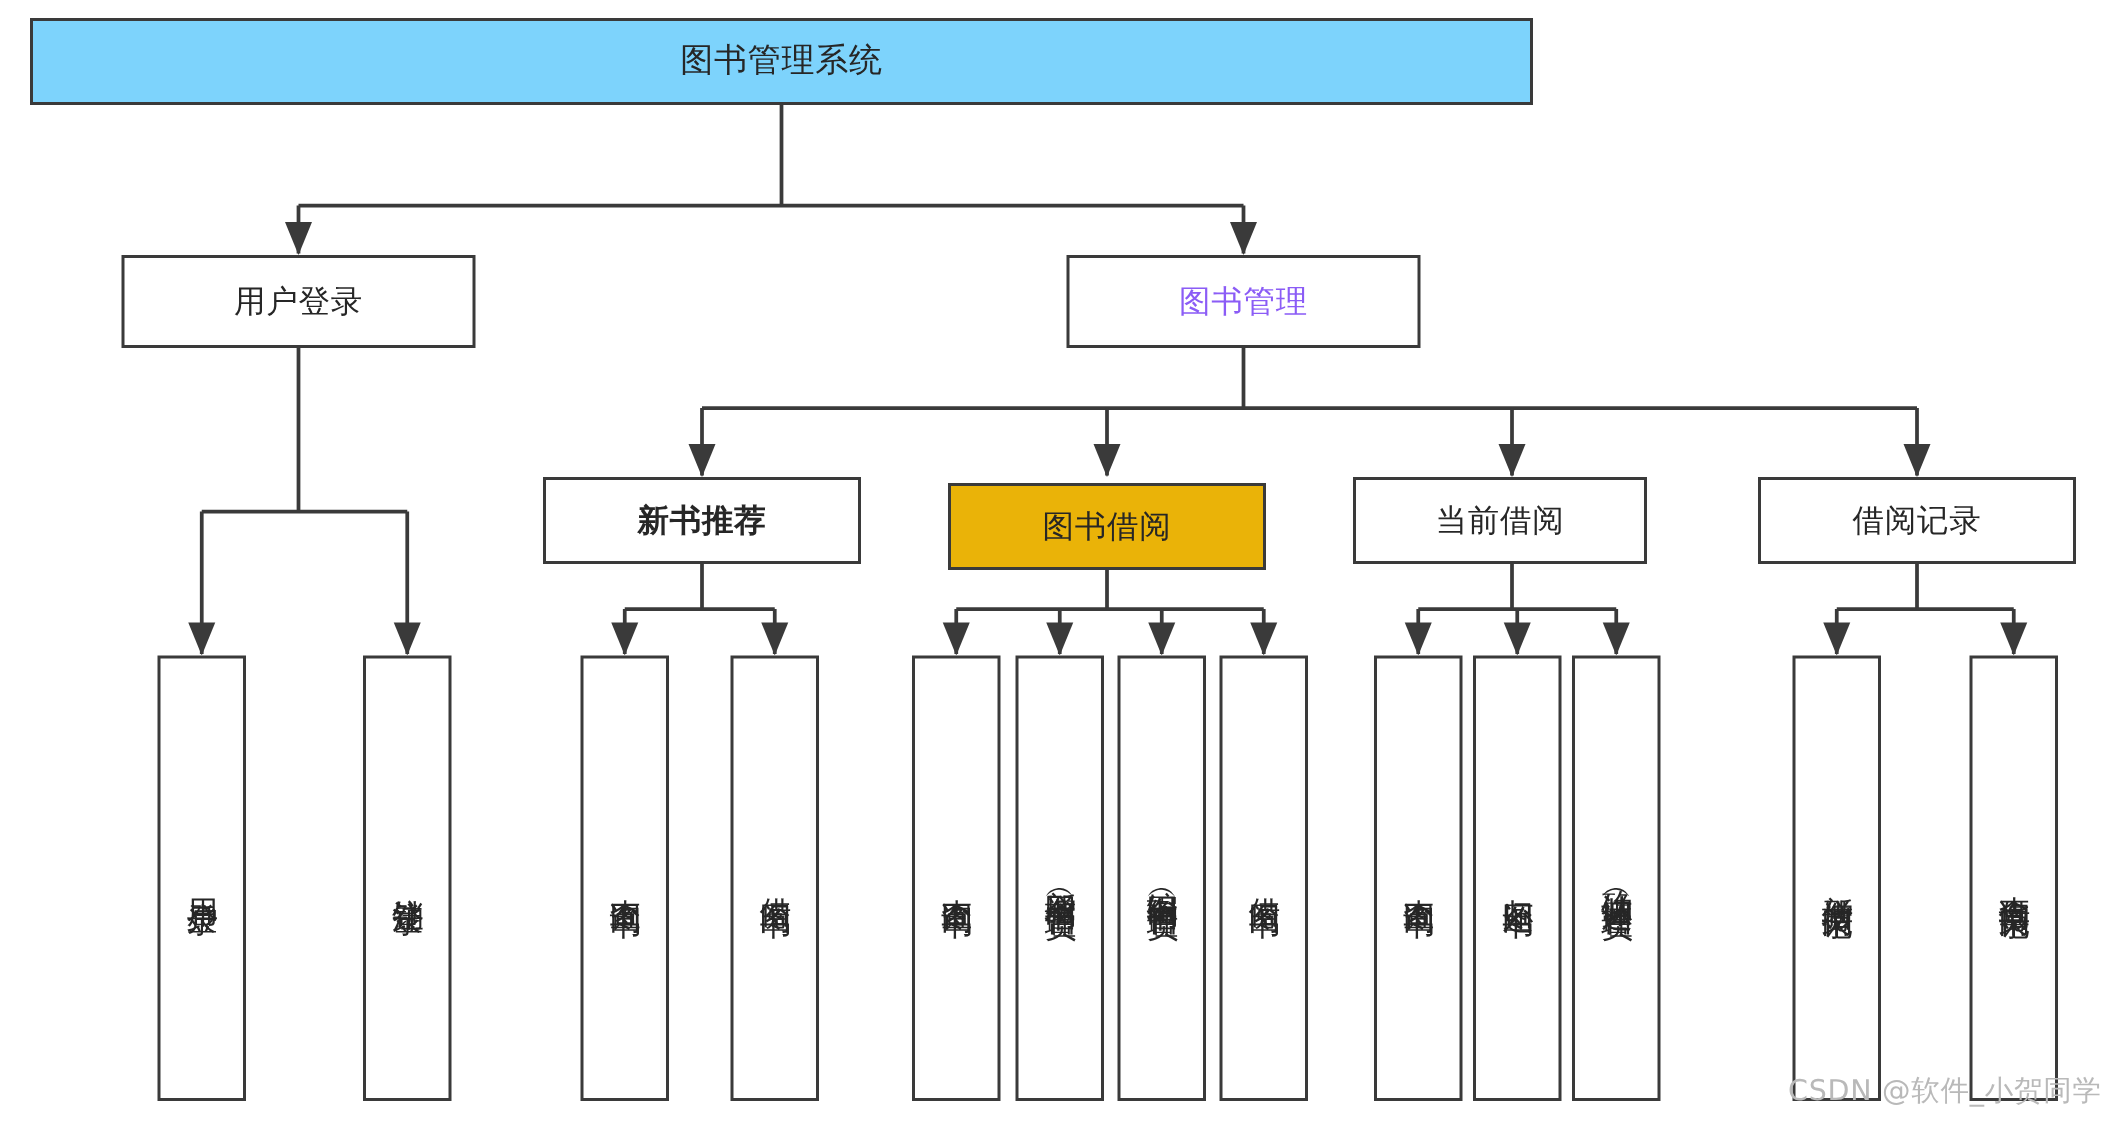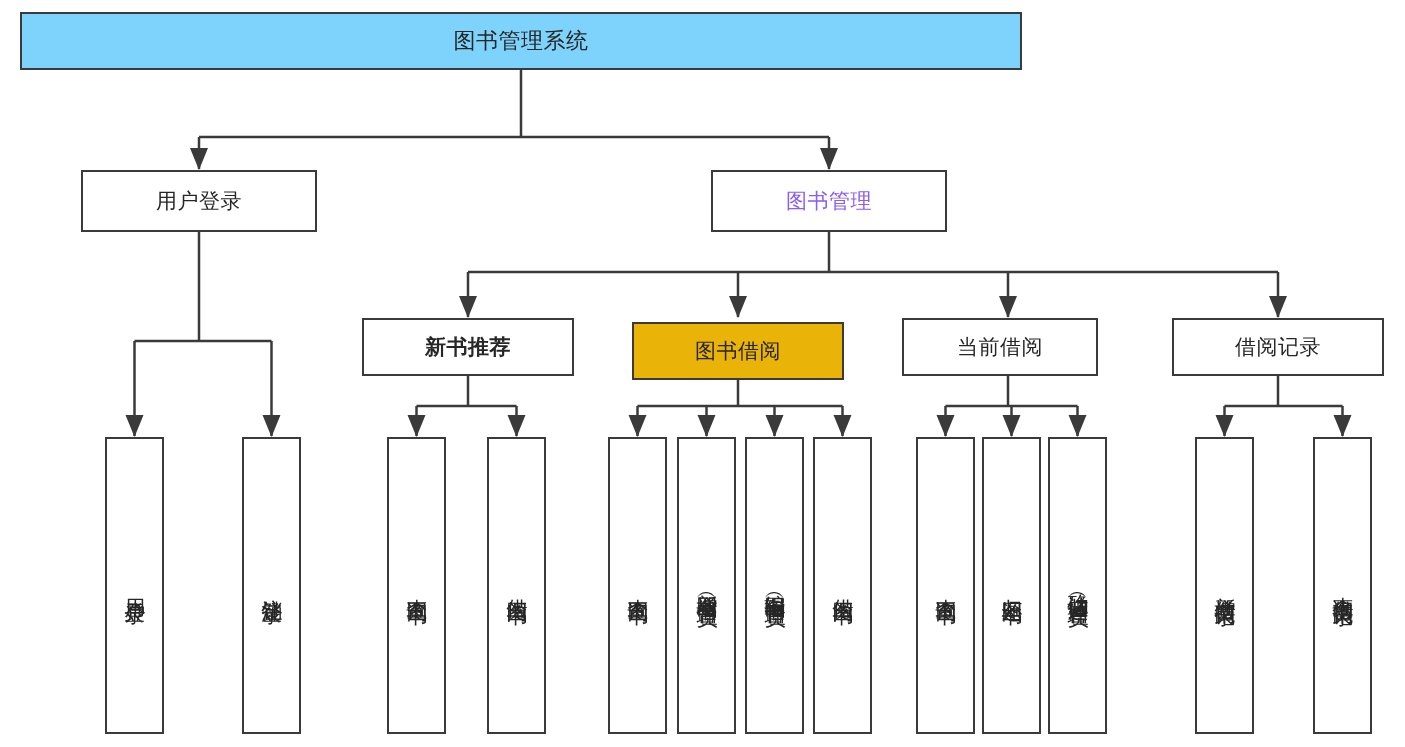--- a/index.html
+++ b/index.html
@@ -175,13 +175,14 @@
       <div class="node vert" style="left: 1048px; top: 437px; width: 59px; height: 297px; border-color: rgb(58, 58, 58); background: rgb(255, 255, 255);">
         <span class="lbl" style="color: rgb(38, 38, 38);">确认归还（管理员）</span>
       </div>
       <div class="node vert" style="left: 1195px; top: 437px; width: 59px; height: 297px; border-color: rgb(58, 58, 58); background: rgb(255, 255, 255);">
         <span class="lbl" style="color: rgb(38, 38, 38);">新增借阅记录</span>
       </div>
       <div class="node vert" style="left: 1313px; top: 437px; width: 59px; height: 297px; border-color: rgb(58, 58, 58); background: rgb(255, 255, 255);">
         <span class="lbl" style="color: rgb(38, 38, 38);">查询借阅记录</span>
       </div>
     </div>
+  <div class="watermark" style="left:1192px; top:714px;">CSDN @软件_小贺同学</div>
 </div>
 
 </body></html>

